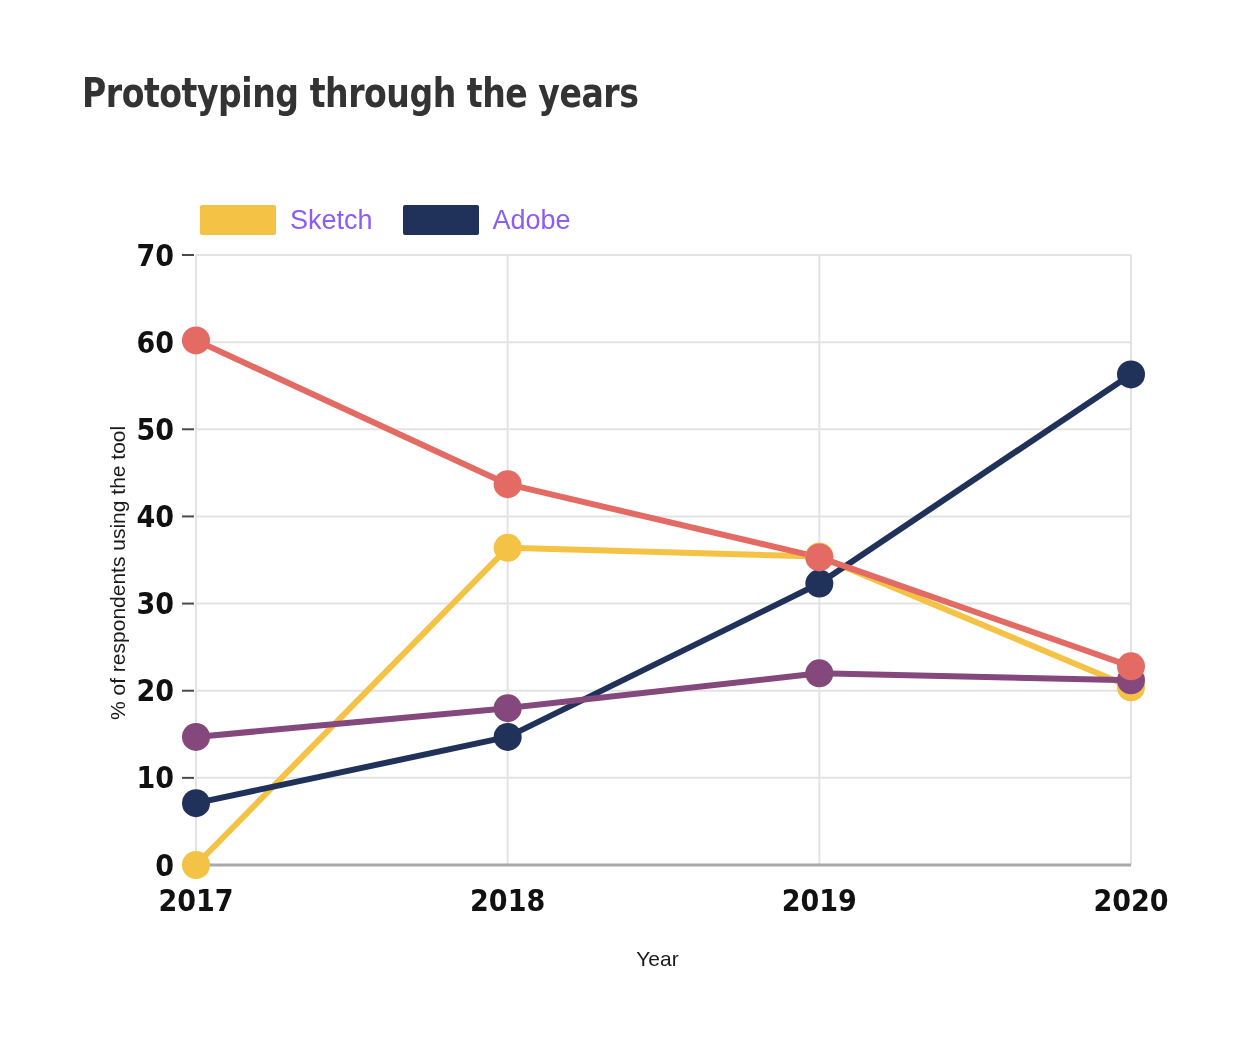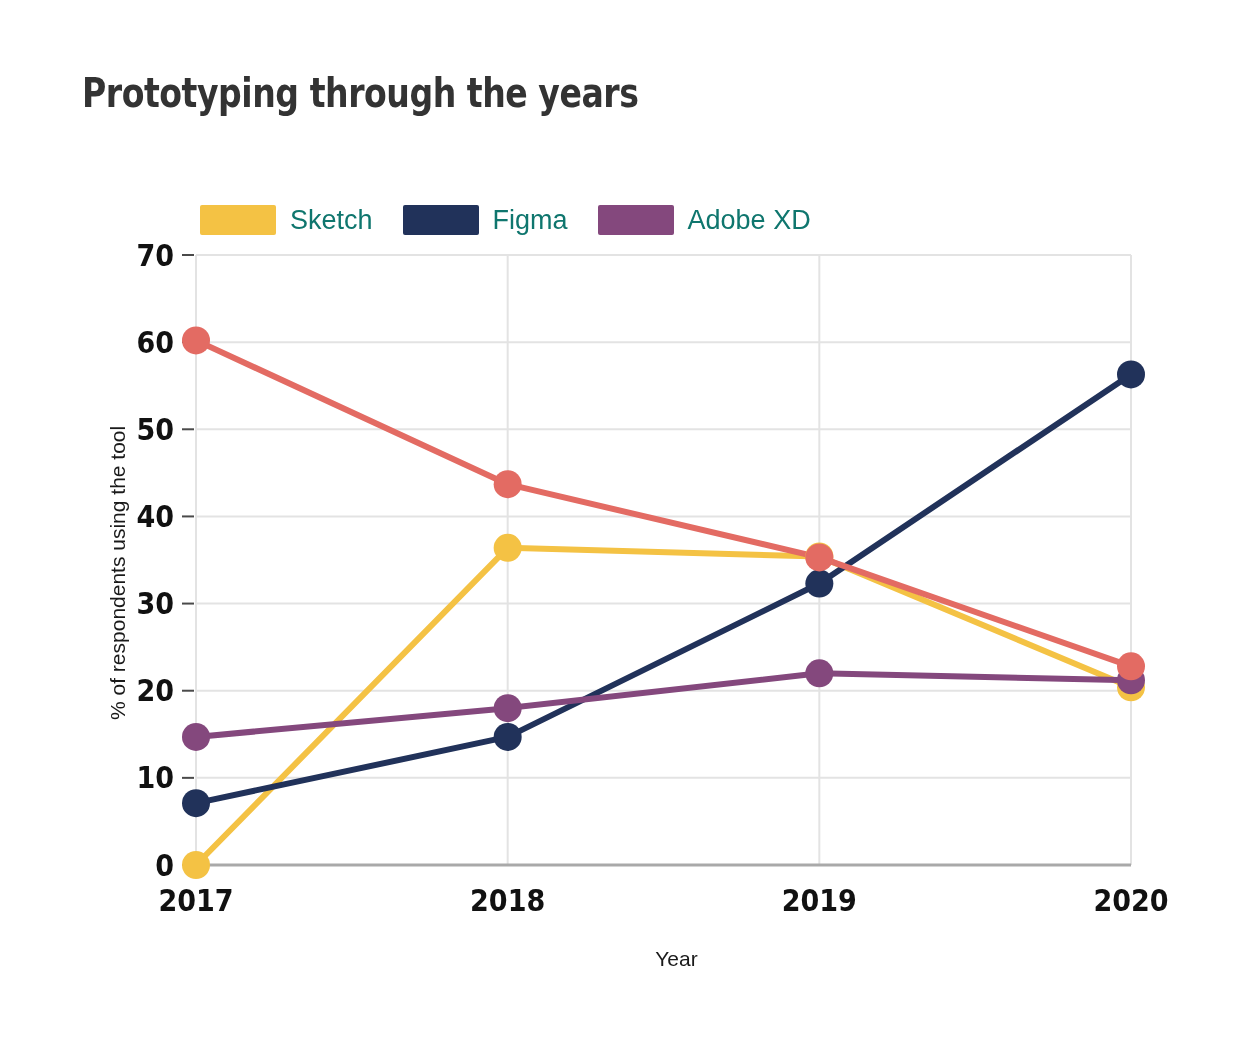--- a/index.html
+++ b/index.html
@@ -55,21 +55,21 @@
     margin-right: 30px;
   }
   .legend-swatch {
     width: 76px;
     height: 30px;
     border-radius: 2px;
     margin-right: 14px;
   }
   .legend-label {
     font-size: 27px;
-    color: #0f766e;
+    color: #8b5cf6;
     white-space: nowrap;
     font-family: "Liberation Sans", sans-serif;
   }
 
   
   .y-axis-title {
     position: absolute;
     left: 0;
     top: 0;
     font-size: 21px;
@@ -138,31 +138,27 @@
 
   <div class="chart-title">Prototyping through the years</div>
 
   <div class="legend" id="legend">
       <div class="legend-item">
         <span class="legend-swatch" style="background: rgb(244, 194, 68);"></span>
         <span class="legend-label">Sketch</span>
       </div>
       <div class="legend-item">
         <span class="legend-swatch" style="background: rgb(33, 50, 90);"></span>
-        <span class="legend-label">Figma</span>
-      </div>
-      <div class="legend-item">
-        <span class="legend-swatch" style="background: rgb(132, 72, 125);"></span>
-        <span class="legend-label">Adobe XD</span>
+        <span class="legend-label">Adobe</span>
       </div>
     </div>
 
   <div class="y-axis-title" id="y-axis-title" style="left: 106px; top: 720px; transform: rotate(-90deg);">% of respondents using the tool</div>
 
-  <div class="x-axis-title" id="x-axis-title" style="left: 209px; width: 935px; top: 947px;">Year</div>
+  <div class="x-axis-title" id="x-axis-title" style="left: 190px; width: 935px; top: 947px;">Year</div>
 
   <svg class="plot" id="plot-svg" viewBox="0 0 1250 1038">
       <line x1="182" y1="865" x2="194" y2="865" class="tick-mark"></line>
       <text x="174" y="867" class="tick-label-y">0</text>
       <line x1="196" y1="777.8571428571429" x2="1131" y2="777.8571428571429" class="gridline"></line>
       <line x1="182" y1="777.8571428571429" x2="194" y2="777.8571428571429" class="tick-mark"></line>
       <text x="174" y="779.8571428571429" class="tick-label-y">10</text>
       <line x1="196" y1="690.7142857142858" x2="1131" y2="690.7142857142858" class="gridline"></line>
       <line x1="182" y1="690.7142857142858" x2="194" y2="690.7142857142858" class="tick-mark"></line>
       <text x="174" y="692.7142857142858" class="tick-label-y">20</text>

